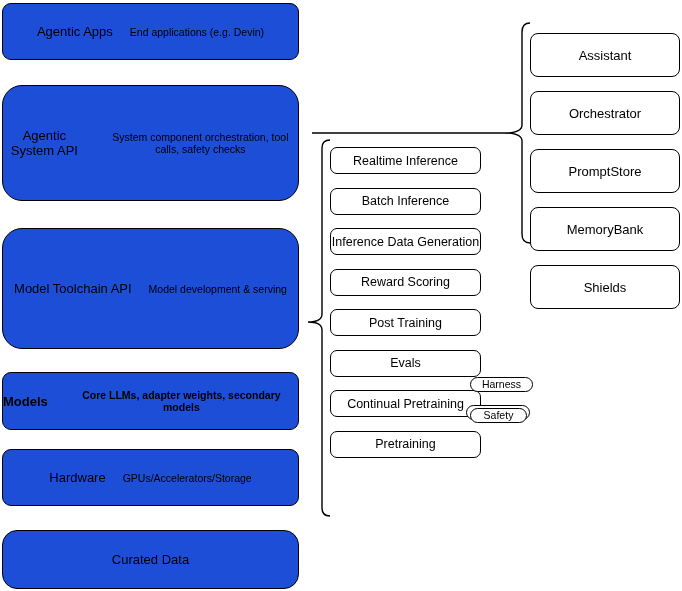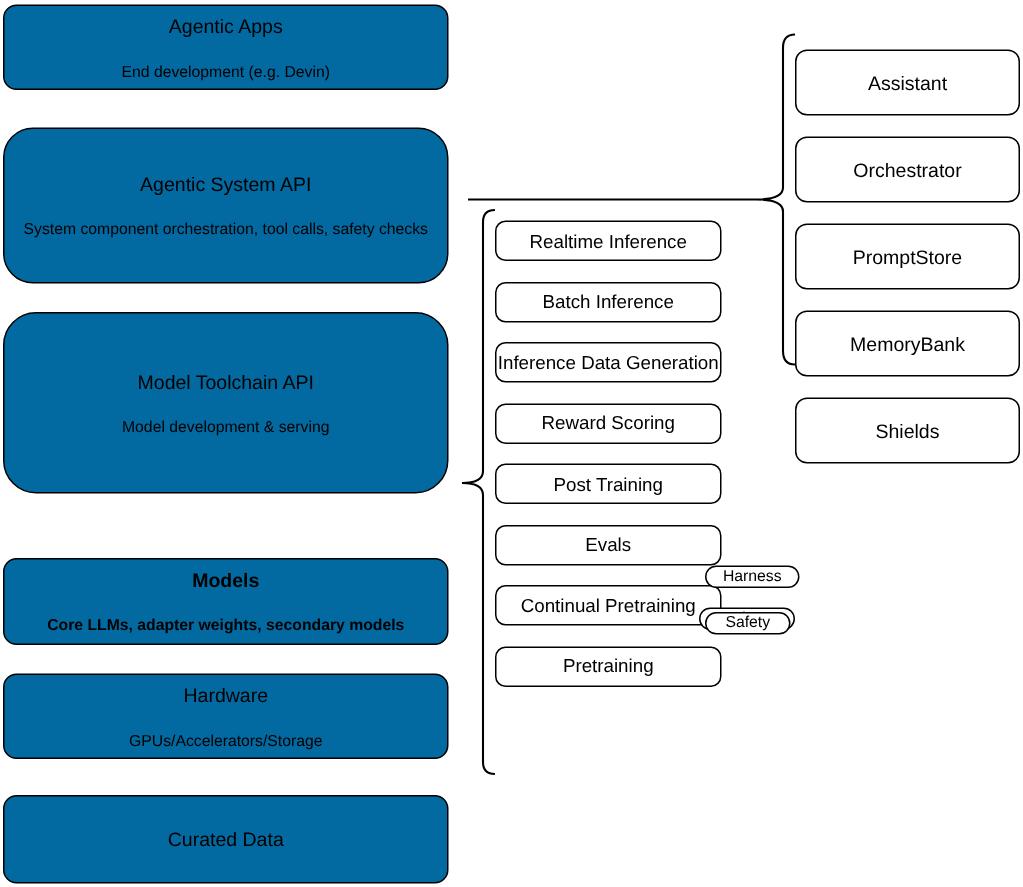--- a/index.html
+++ b/index.html
@@ -25,23 +25,23 @@
     pointer-events: none;
   }
   
   .lbox {
     position: absolute;
     left: 2px;
     width: 297px;
     box-sizing: border-box;
     border: 1.4px solid #000000;
     border-radius: 9px;
-    background: #0369a1;
+    background: #1d4ed8;
     display: flex;
-    flex-direction: column;
+    flex-direction: row;
     justify-content: center;
     align-items: center;
     gap: 17px;
     text-align: center;
   }
   .lbox.big { border-radius: 20px; }
   .ltitle { font-size: 13px; line-height: 15px; }
   .lsub   { font-size: 10.5px; line-height: 12px; }
 
   
@@ -110,44 +110,44 @@
 <div class="canvas">
 
   <svg class="overlay" viewBox="0 0 682 591" xmlns="http://www.w3.org/2000/svg">
     <path d="M312 133 L504 133" fill="none" stroke="#000000" stroke-width="1.4"></path>
     <path d="M530 23 Q522 23 522 32 L522 125 Q522 133 504 133 Q522 133 522 141 L522 234 Q522 243 530 243" fill="none" stroke="#000000" stroke-width="1.4"></path>
     <path d="M330 140 Q322 140 322 148 L322 314 Q322 322 308 322 Q322 322 322 330 L322 508 Q322 516 330 516" fill="none" stroke="#000000" stroke-width="1.4"></path>
   </svg>
 
   <div class="lbox" style="top:3px;height:57px;">
     <div class="ltitle">Agentic Apps</div>
-    <div class="lsub">End development (e.g. Devin)</div>
+    <div class="lsub">End applications (e.g. Devin)</div>
   </div>
 
-  <div class="lbox big" style="top:85px;height:104px;">
+  <div class="lbox big" style="top:85px;height:116px;">
     <div class="ltitle">Agentic System API</div>
     <div class="lsub">System component orchestration, tool calls, safety checks</div>
   </div>
 
-  <div class="lbox big" style="top:208px;height:121px;border-radius:22px;">
+  <div class="lbox big" style="top:228px;height:121px;">
     <div class="ltitle">Model Toolchain API</div>
     <div class="lsub">Model development &amp; serving</div>
   </div>
 
   <div class="lbox" style="top:372px;height:58px;font-weight:bold;">
     <div class="ltitle">Models</div>
     <div class="lsub">Core LLMs, adapter weights, secondary models</div>
   </div>
 
   <div class="lbox" style="top:449px;height:57px;justify-content:center;">
     <div class="ltitle">Hardware</div>
     <div class="lsub">GPUs/Accelerators/Storage</div>
   </div>
 
-  <div class="lbox" style="top:530px;height:59px;">
+  <div class="lbox" style="top:530px;height:59px;border-radius:15px;">
     <div class="ltitle">Curated Data</div>
   </div>
 
   <div class="midcol">
     <div class="mbox">Realtime Inference</div>
     <div class="mbox">Batch Inference</div>
     <div class="mbox">Inference Data Generation</div>
     <div class="mbox">Reward Scoring</div>
     <div class="mbox">Post Training</div>
     <div class="mbox">Evals</div>

